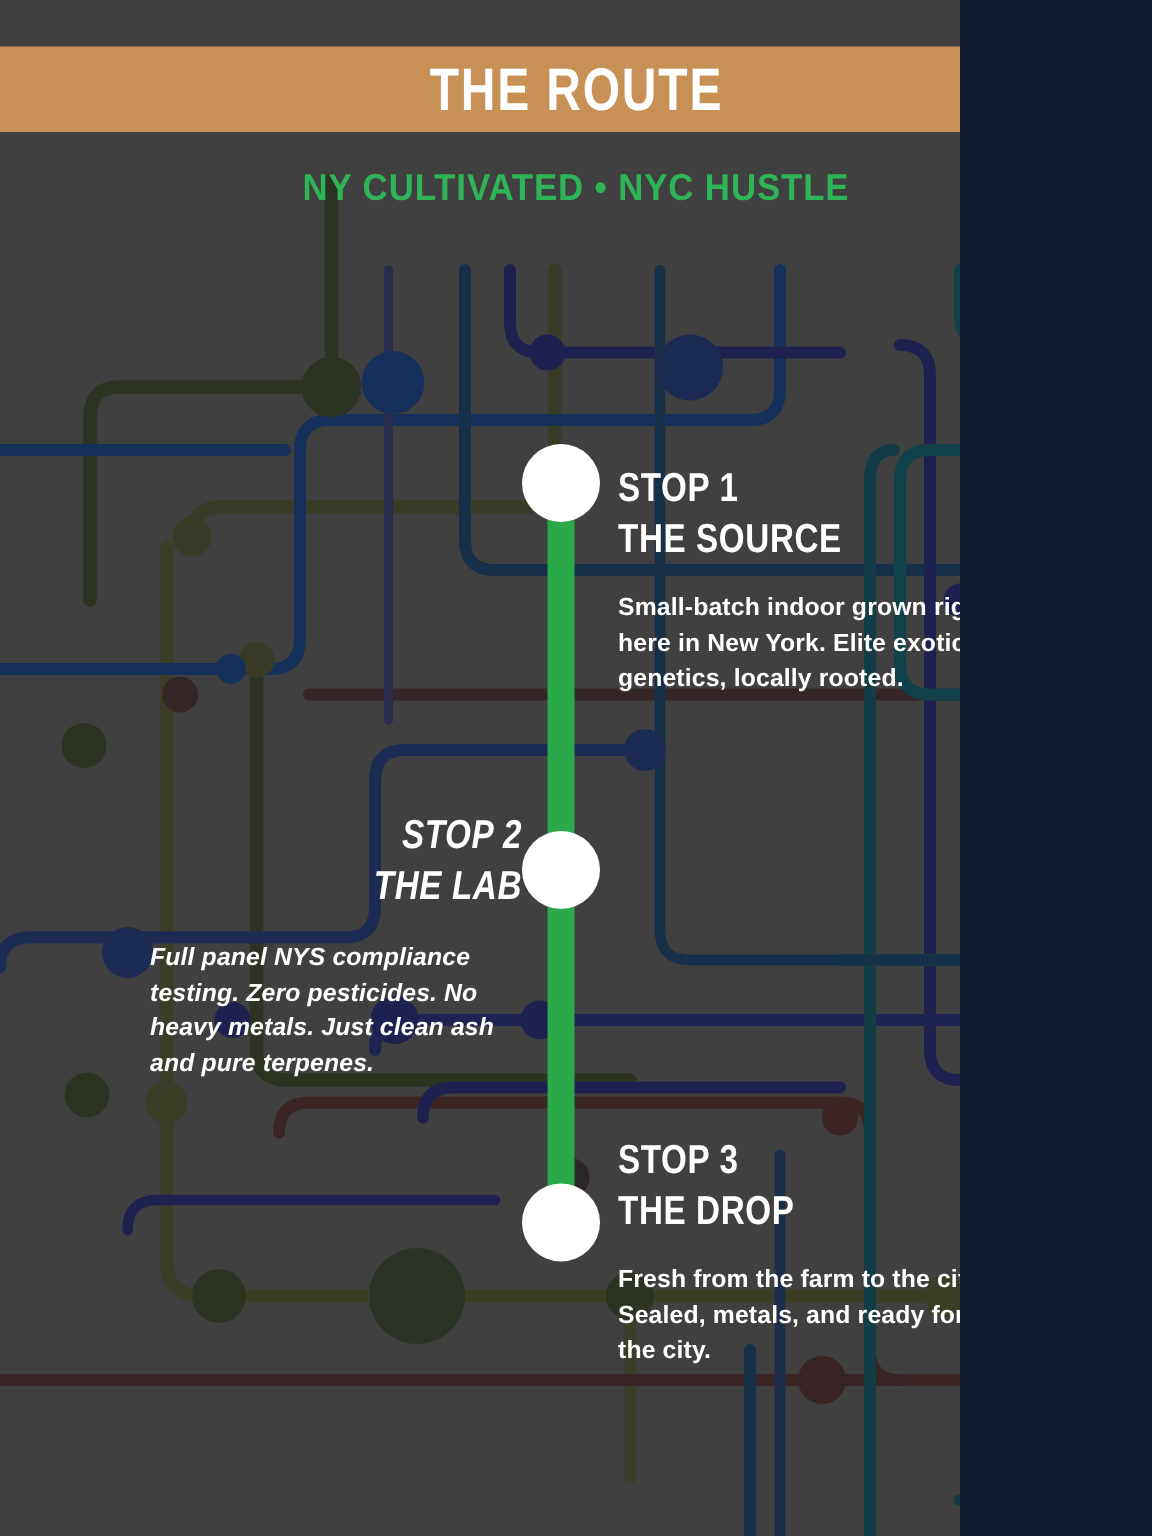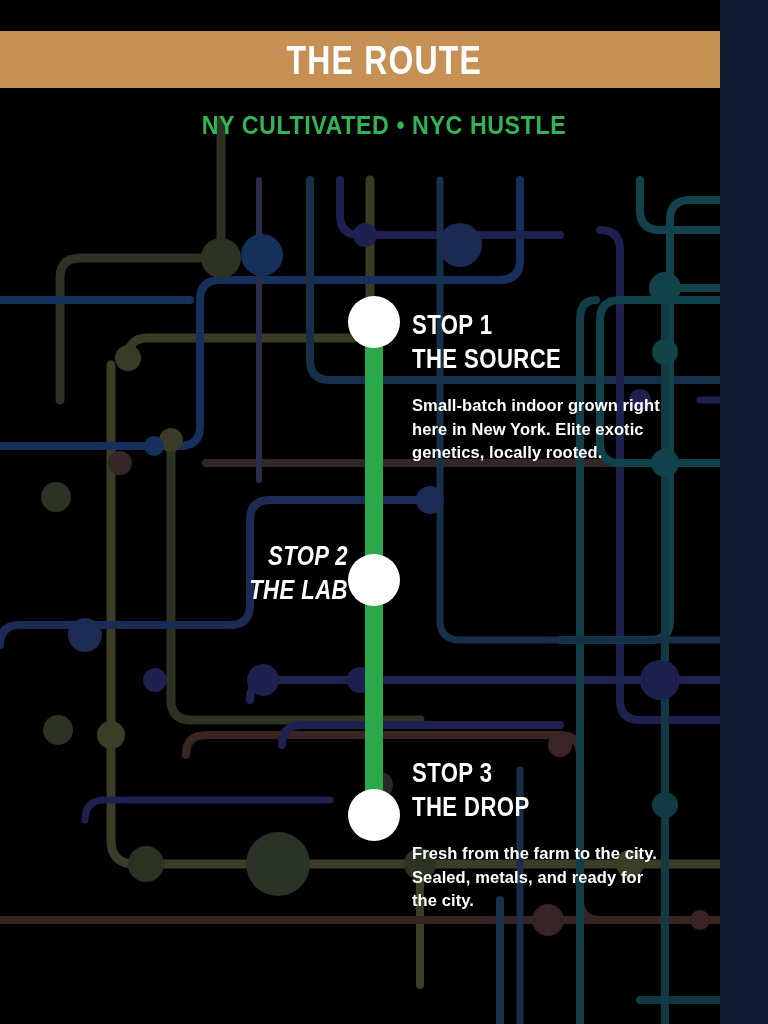--- a/index.html
+++ b/index.html
@@ -8,23 +8,23 @@
   }
   body {
     width: 768px;
     height: 1024px;
     background: #0d1a30;
     font-family: "Liberation Sans", sans-serif;
     overflow: hidden;
   }
   #poster {
     position: relative;
-    width: 720px;
+    width: 640px;
     height: 1024px;
-    background: #000000;
+    background: #404040;
     overflow: hidden;
   }
 
   
   #map-bg {
     position: absolute;
     left: 0;
     top: 0;
     width: 768px;
     height: 1024px;
@@ -233,20 +233,21 @@
 
   <div class="stop-block right" id="stop-1">
     <div class="stop-heading">STOP 1</div>
     <div class="stop-heading">THE SOURCE</div>
     <div class="stop-body">Small-batch indoor grown right here in New York. Elite exotic genetics, locally rooted.</div>
   </div>
 
   <div class="stop-block left" id="stop-2">
     <div class="stop-heading">STOP 2</div>
     <div class="stop-heading">THE LAB</div>
+    <div class="stop-body">Full panel NYS compliance testing. Zero pesticides. No heavy metals. Just clean ash and pure terpenes.</div>
   </div>
 
   <div class="stop-block right" id="stop-3">
     <div class="stop-heading">STOP 3</div>
     <div class="stop-heading">THE DROP</div>
     <div class="stop-body">Fresh from the farm to the city. Sealed, metals, and ready for the city.</div>
   </div>
 
 </div>
 

